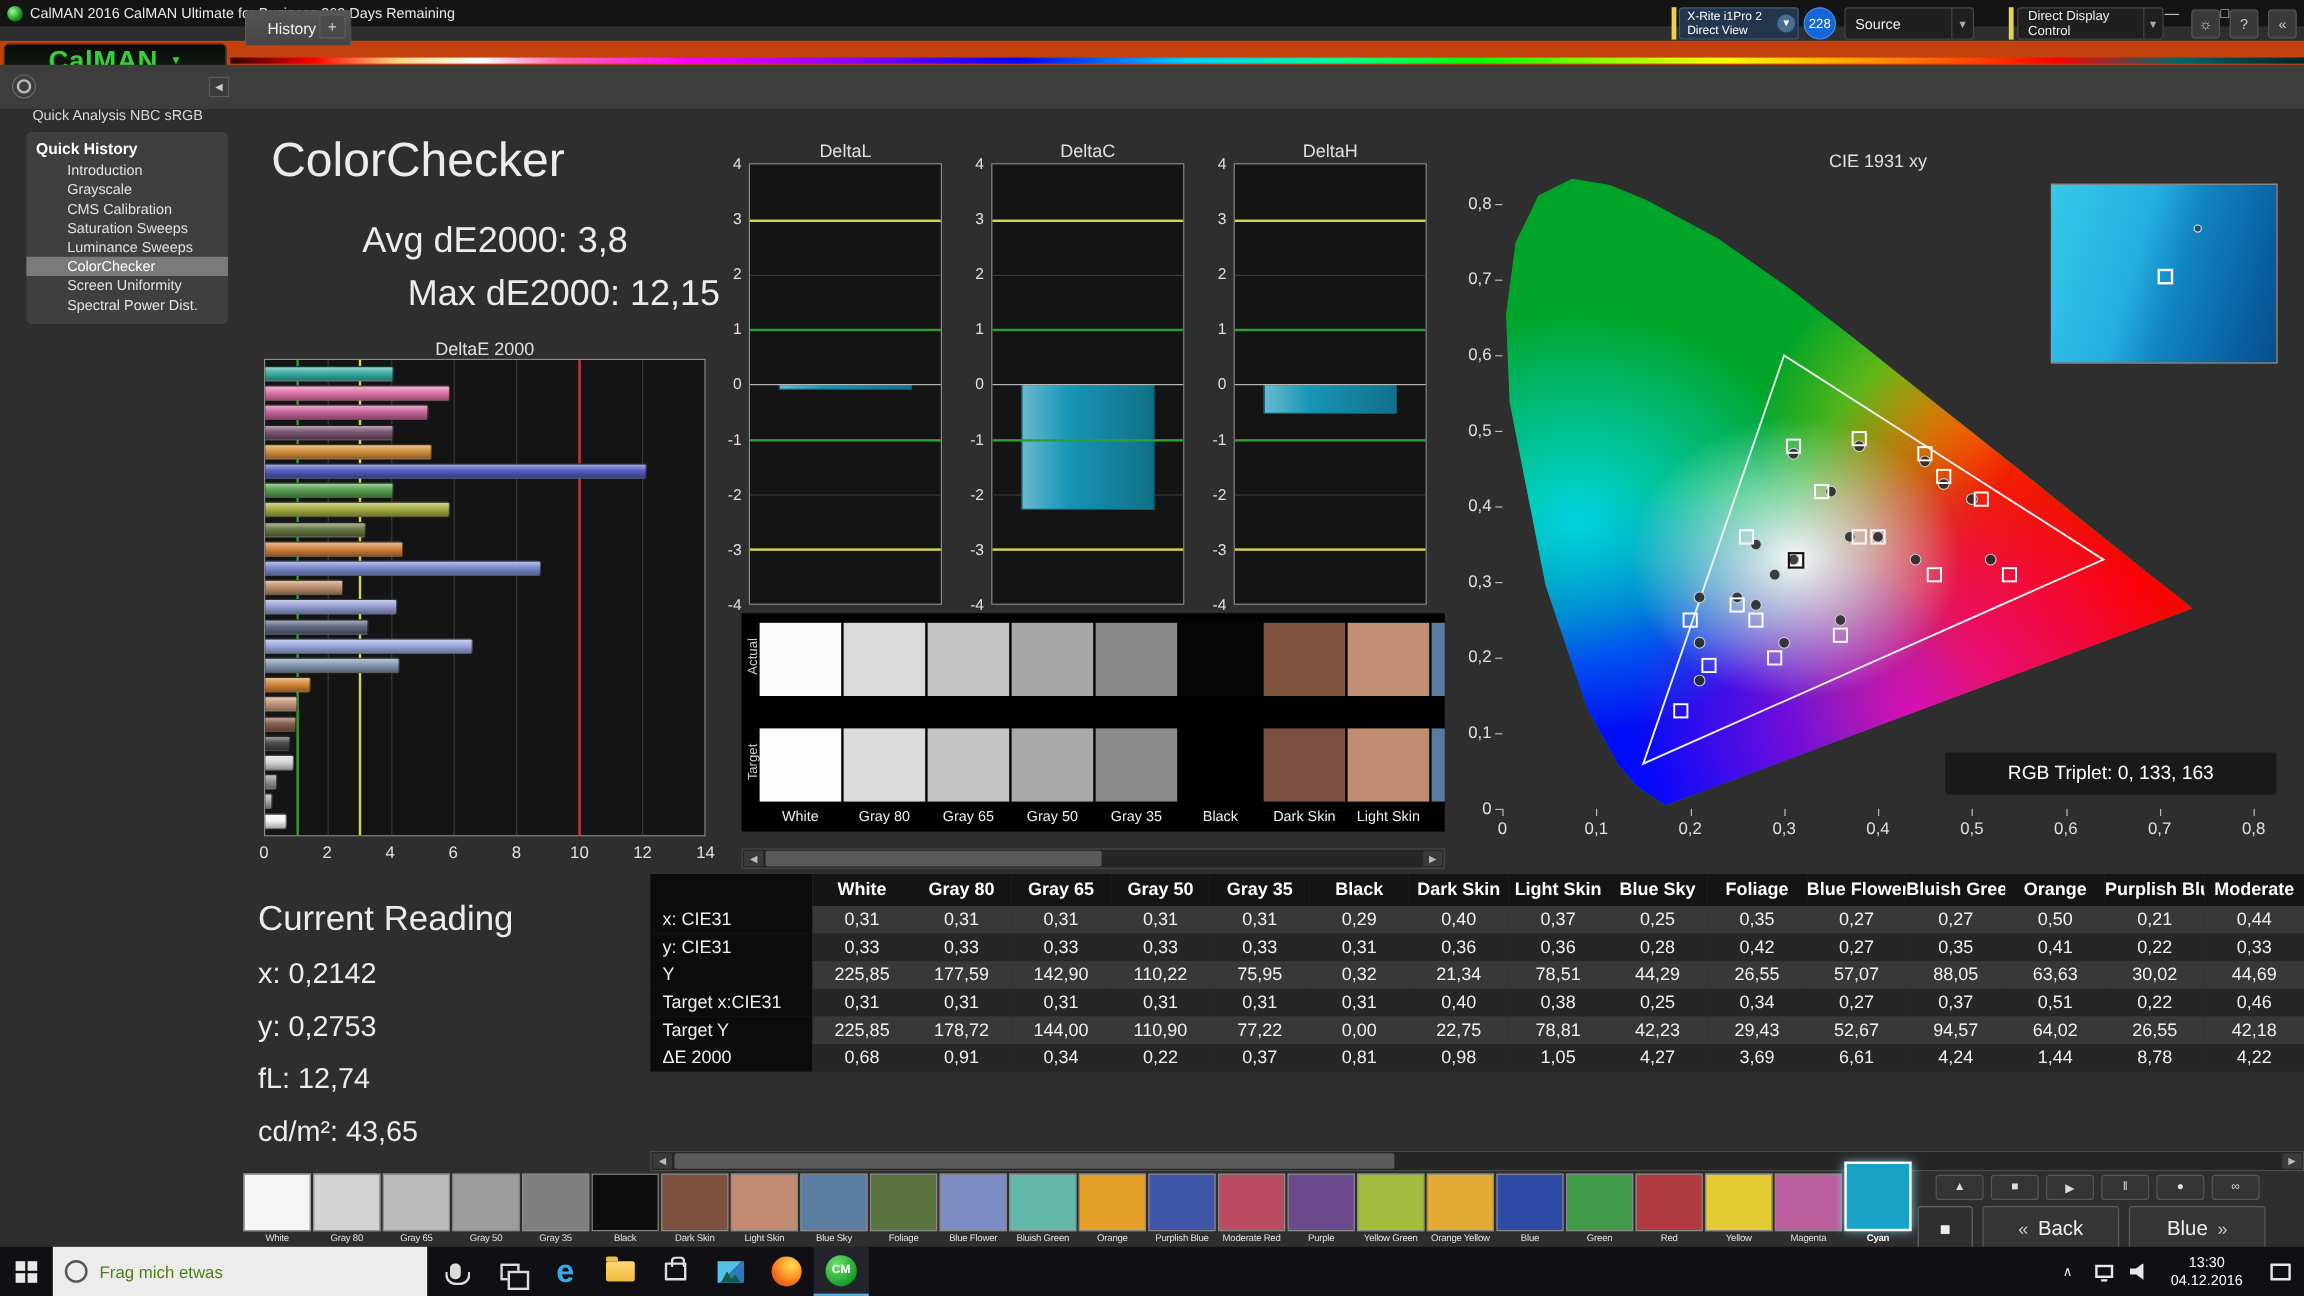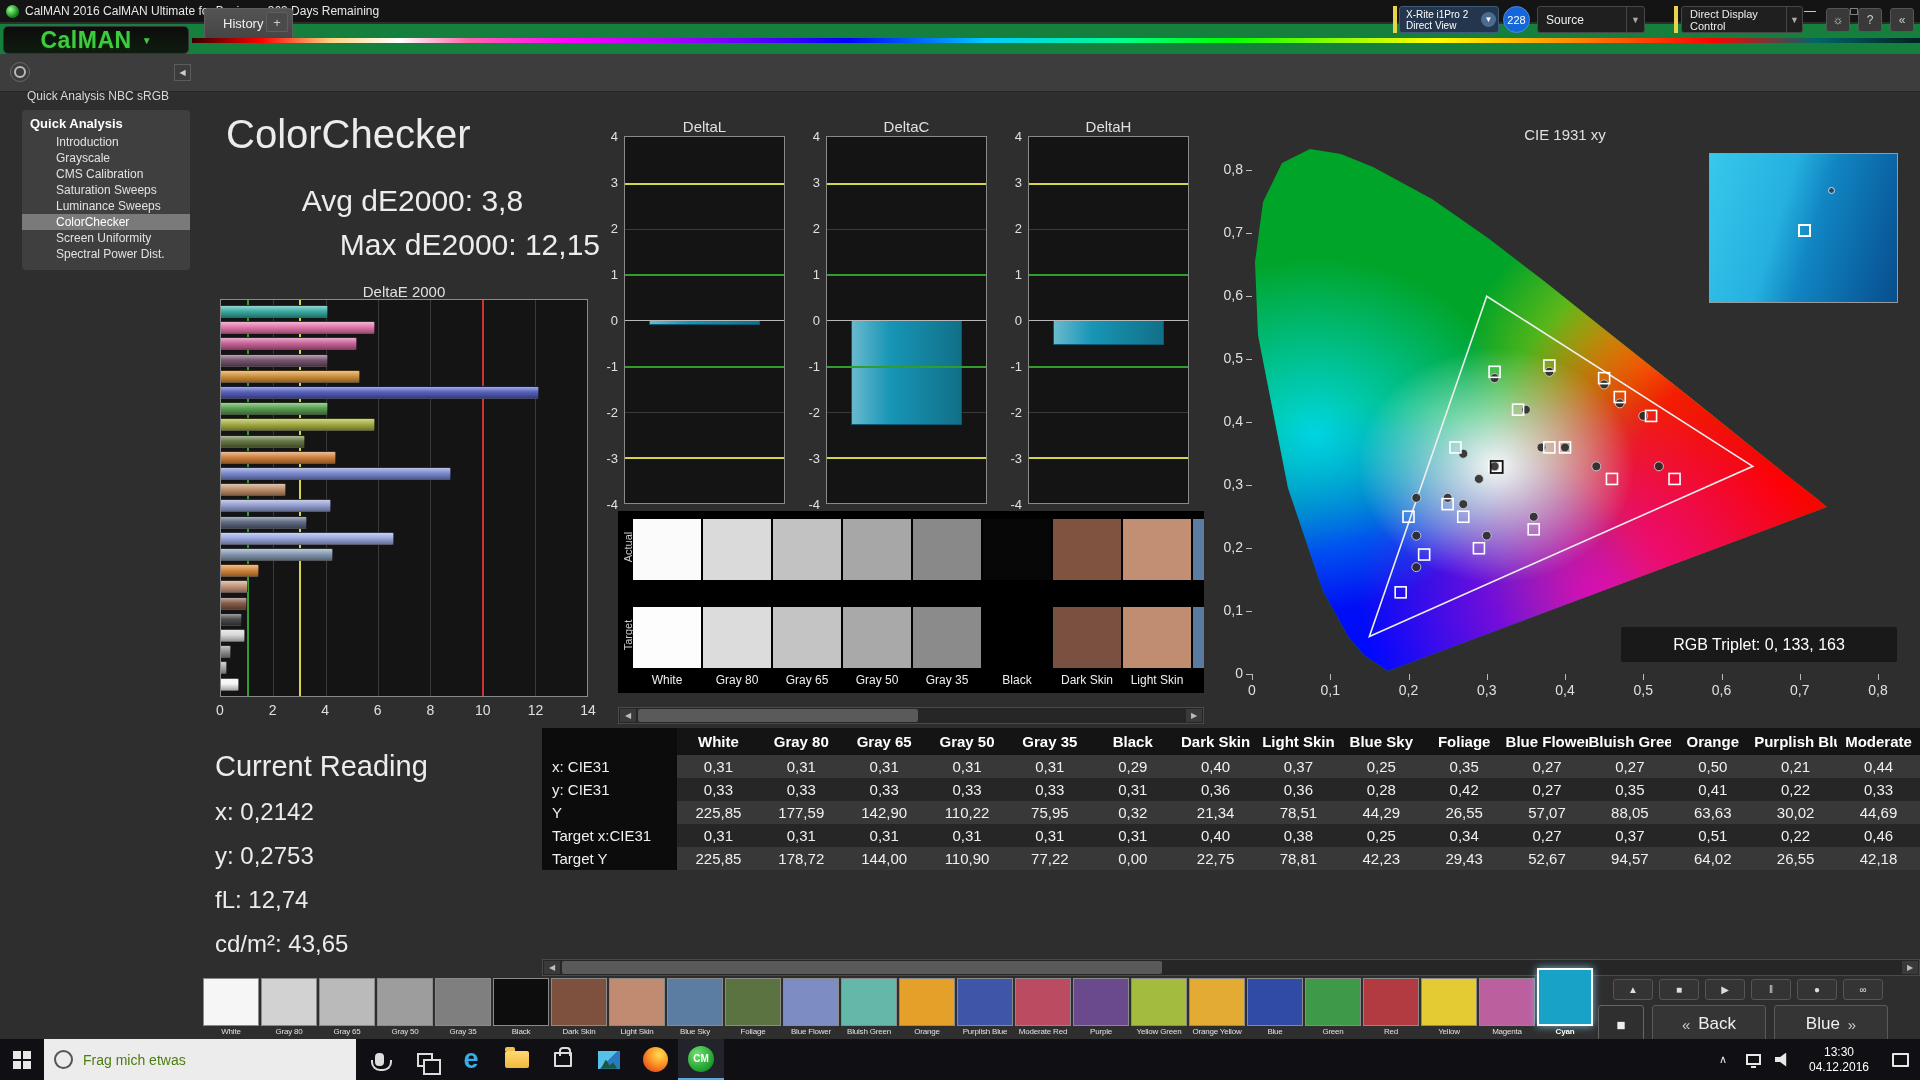--- a/index.html
+++ b/index.html
@@ -7,21 +7,21 @@
 #root{position:relative;width:1920px;height:1080px;background:#2e2e2e;font-family:"Liberation Sans",sans-serif;color:#e6e6e6;overflow:hidden}
 
 
 #titlebar{position:absolute;left:0;top:0;width:1920px;height:22px;background:#141414;display:flex;align-items:center;gap:6px;padding-left:6px}
 .app-ico{width:13px;height:13px;border-radius:50%;background:radial-gradient(circle at 35% 35%,#9f9,#1a8f1a 60%,#063)}
 .title-text{font-size:12px;color:#e8e8e8}
 #win-controls{position:absolute;right:0;top:0;height:22px;display:flex}
 .win-btn{width:44px;height:22px;display:flex;align-items:center;justify-content:center;font-size:12px;color:#ddd}
 
 
-#logobar{position:absolute;left:0;top:24px;width:1920px;height:32px;background:#15803d}
+#logobar{position:absolute;left:0;top:34px;width:1920px;height:32px;background:#c2410c}
 #logo-box{position:absolute;left:3px;top:2px;width:186px;height:28px;border:1px solid #333;border-radius:5px;background:linear-gradient(#0c0c0c,#101c10);display:flex;align-items:center;justify-content:center;gap:10px}
 #logo-text{font-size:23px;font-weight:bold;letter-spacing:.5px;color:#3ecb3e;text-shadow:0 1px 2px #063f06}
 #logo-caret{color:#3ecb3e;font-size:10px}
 #rainbow{position:absolute;left:192px;top:14px;right:0;height:5px;background:linear-gradient(90deg,#300 0%,#f00 4%,#ffd27f 8%,#fff 12%,#f6a 16%,#f0f 22%,#80f 30%,#00f 38%,#0cf 46%,#0f8 54%,#0f0 60%,#8f0 66%,#ff0 72%,#f80 80%,#f00 88%,#066 94%,#022 100%)}
 
 
 #tabstrip{position:absolute;left:0;top:54px;width:1920px;height:38px;background:#3d3d3d;border-bottom:1px solid #262626}
 #history-tab{position:absolute;left:204px;top:8px;height:30px;padding:0 18px;background:linear-gradient(#545454,#454545);border:1px solid #5e5e5e;border-bottom:none;border-radius:4px 4px 0 0;display:flex;align-items:center;font-size:13px;color:#f0f0f0}
 #add-tab{position:absolute;left:266px;top:12px;width:22px;height:20px;background:#4a4a4a;border:1px solid #5e5e5e;border-radius:3px 3px 0 0;display:flex;align-items:center;justify-content:center;font-size:13px;color:#ccc}
 .accent{position:absolute;top:6px;width:4px;height:27px;background:#e8d44d}
@@ -205,21 +205,21 @@
   <div id="ddc-box" class="dd-box">
     <span>Direct Display Control</span>
     <span class="dd-caret">▼</span>
   </div>
   <div class="sq-btn" style="left:1826px">☼</div>
   <div class="sq-btn" style="left:1858px">?</div>
   <div class="sq-btn" style="left:1890px">«</div>
 
   <div id="workflow-title">Quick Analysis NBC sRGB</div>
   <div id="tree-panel">
-    <div id="tree-root">Quick Analysis</div>
+    <div id="tree-root">Quick History</div>
     <div>
         <div class="tree-item">Introduction</div>
         <div class="tree-item">Grayscale</div>
         <div class="tree-item">CMS Calibration</div>
         <div class="tree-item">Saturation Sweeps</div>
         <div class="tree-item">Luminance Sweeps</div>
         <div class="tree-item selected">ColorChecker</div>
         <div class="tree-item">Screen Uniformity</div>
         <div class="tree-item">Spectral Power Dist.</div>
       </div>
@@ -649,20 +649,38 @@
           <td>22,75</td>
           <td>78,81</td>
           <td>42,23</td>
           <td>29,43</td>
           <td>52,67</td>
           <td>94,57</td>
           <td>64,02</td>
           <td>26,55</td>
           <td>42,18</td>
         </tr>
+        <tr>
+          <td class="rowlabel">ΔE 2000</td>
+          <td>0,68</td>
+          <td>0,91</td>
+          <td>0,34</td>
+          <td>0,22</td>
+          <td>0,37</td>
+          <td>0,81</td>
+          <td>0,98</td>
+          <td>1,05</td>
+          <td>4,27</td>
+          <td>3,69</td>
+          <td>6,61</td>
+          <td>4,24</td>
+          <td>1,44</td>
+          <td>8,78</td>
+          <td>4,22</td>
+        </tr>
       </tbody>
   </table>
   <div class="hscroll" id="table-scrollbar">
     <div class="sb-arrow" style="left:1px">◀</div>
     <div class="sb-thumb" style="left:19px;width:600px"></div>
     <div class="sb-arrow" style="right:1px">▶</div>
   </div>
 
   <div id="palette">
       <div class="pal-item">

